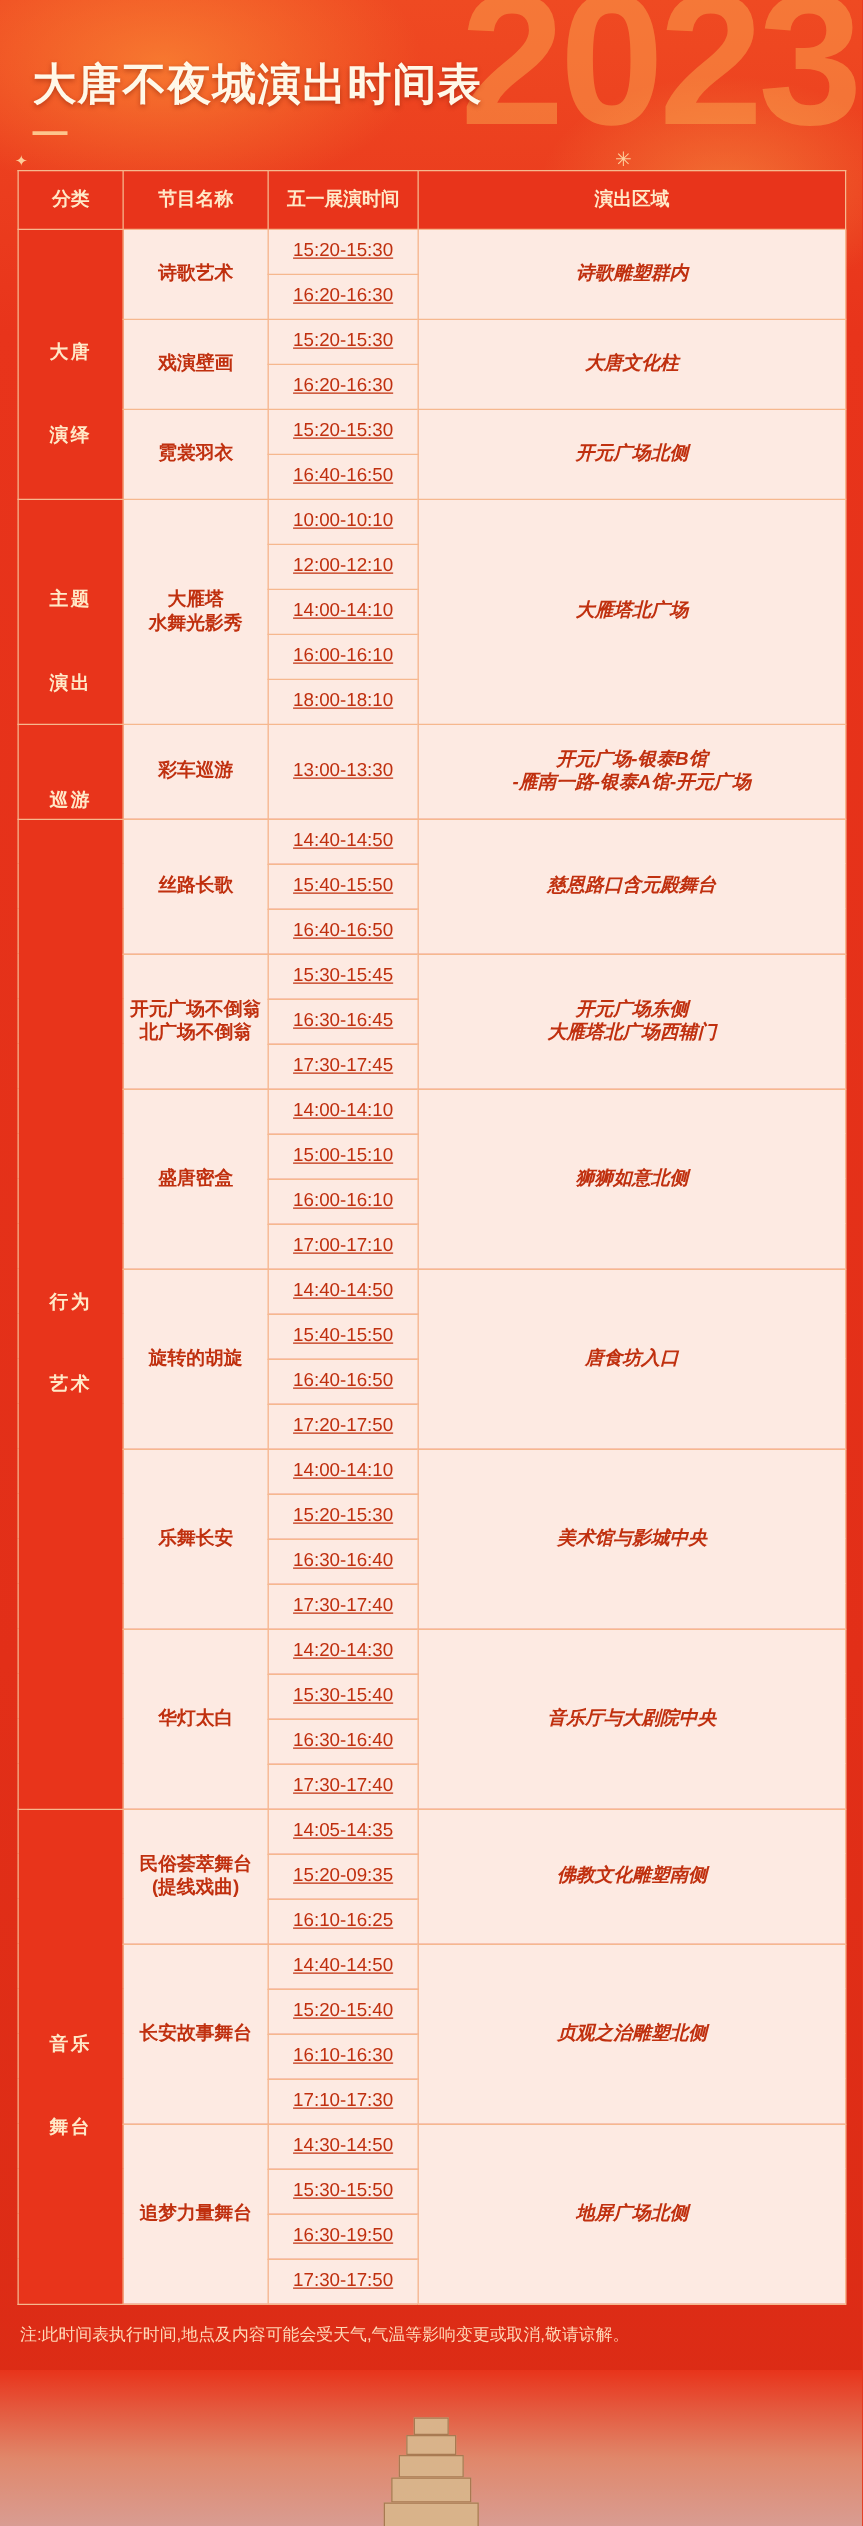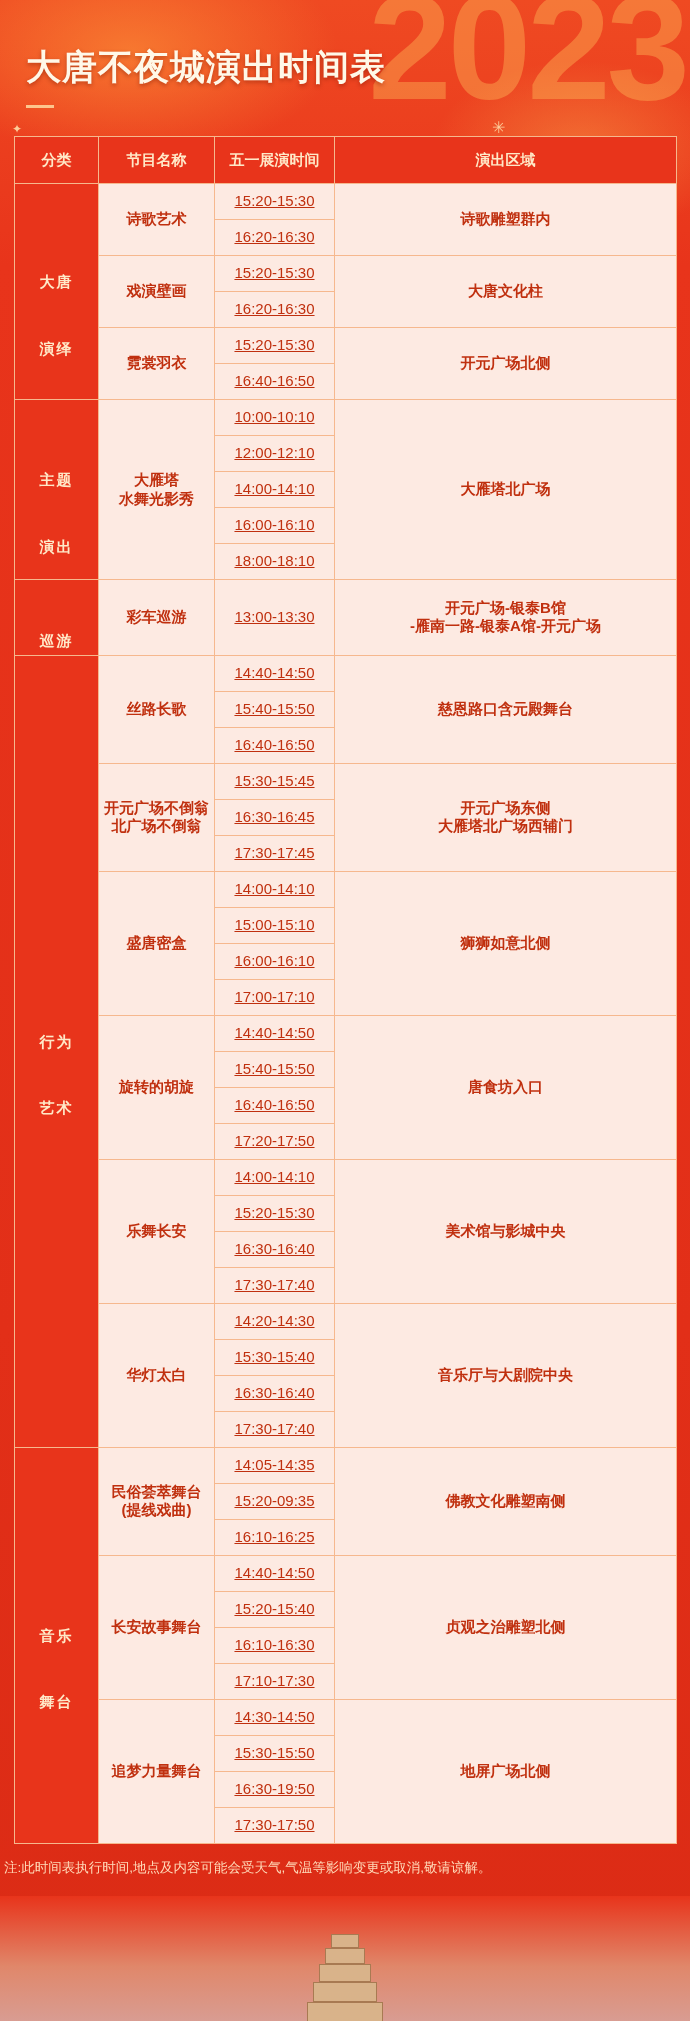--- a/index.html
+++ b/index.html
@@ -115,25 +115,26 @@
   td.time{
     font-size:15px;
     color:#c0300f;
     height:27px;
     text-decoration:underline;
   }
   td.area{
     font-weight:bold;
     font-size:16px;
     color:#b82a0c;
+    font-style:italic;
   }
   .note{
     position:relative;
     z-index:3;
-    margin:14px 16px 0 4px;
+    margin:14px 16px 0 16px;
     font-size:13.5px;
     color:#ffd9b8;
     line-height:1.5;
   }
 
   
   .illus{
     position:relative;
     z-index:2;
     margin-top:18px;

